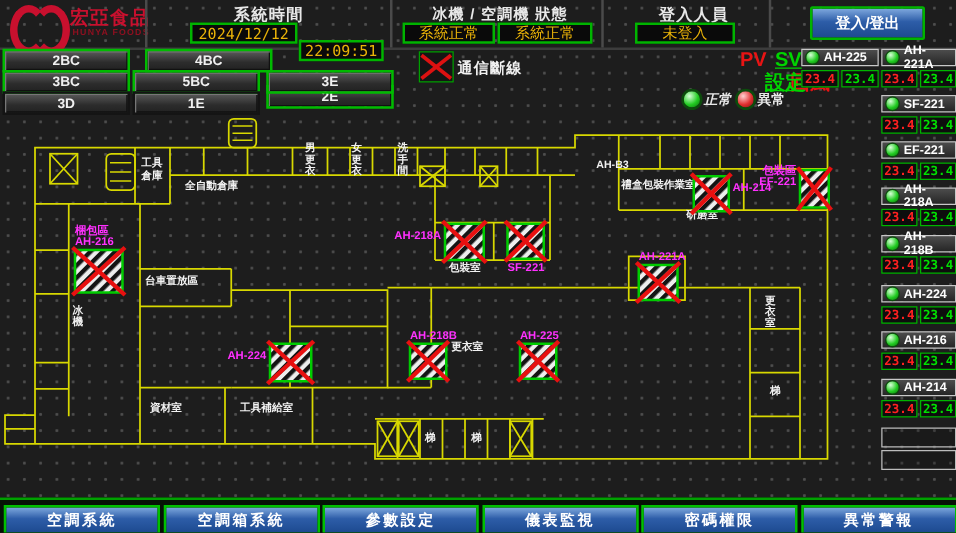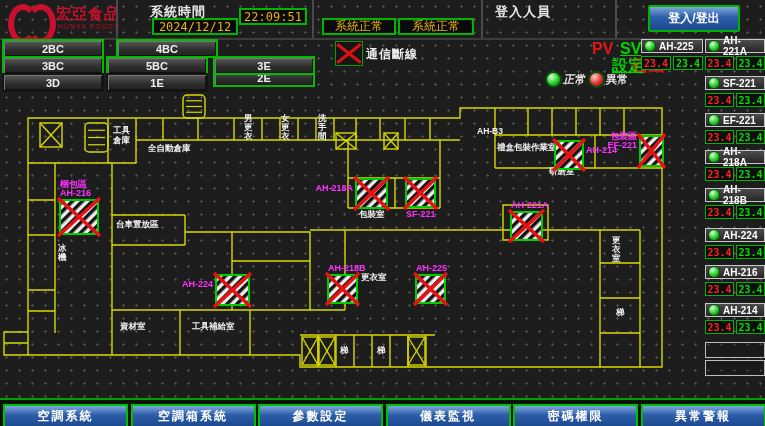--- a/index.html
+++ b/index.html
@@ -7,21 +7,21 @@
     width:765px;height:426px;overflow:hidden;position:relative;
     background-color:#1d1d1d;
     background-image:radial-gradient(#4d4d4d 1px, transparent 1.3px);
     background-size:13px 13px;
     font-family:"Liberation Sans", sans-serif;
     -webkit-font-smoothing:none;
   }
   
   #header{position:absolute;left:0;top:0;width:765px;height:38px;border-bottom:2px solid #3c3c3c;}
   .hdiv{position:absolute;top:0;width:2px;height:38px;background:#4a4a4a;}
-  .hlabel{position:absolute;color:#e8e8e8;font-size:13px;font-weight:bold;text-align:left;letter-spacing:1px;}
+  .hlabel{position:absolute;color:#e8e8e8;font-size:13px;font-weight:bold;text-align:center;letter-spacing:1px;}
   .vbox{position:absolute;background:#0a0a0a;border:2px solid #00b400;color:#eab308;
         font-family:"DejaVu Sans Mono", monospace;font-size:12px;font-weight:normal;
         display:flex;align-items:center;justify-content:center;text-align:right;}
   #logo-mark{position:absolute;left:6px;top:3px;width:46px;height:32px;}
   .logo-arc{position:absolute;width:18px;height:28px;border:6px solid #c8102e;border-radius:50%;}
   #logo-text1{position:absolute;left:56px;top:5px;color:#c8102e;font-size:15px;font-weight:bold;letter-spacing:1px;}
   #logo-text2{position:absolute;left:58px;top:23px;color:#8f1020;font-size:7px;font-weight:bold;letter-spacing:1px;}
   #login-btn{position:absolute;left:648px;top:5px;width:88px;height:23px;
      background:linear-gradient(#7da7dd,#2d5da8 45%,#1d4a90);border:2px solid #00b400;border-radius:2px;
      color:#fff;font-size:12px;font-weight:bold;display:flex;align-items:center;justify-content:center;cursor:pointer;}
@@ -72,28 +72,30 @@
   <div id="logo-mark">
     <div class="logo-arc" style="left:2px;top:1px;border-right-color:transparent;"></div>
     <div class="logo-arc" style="left:20px;top:1px;border-left-color:transparent;"></div>
   </div>
   <div id="logo-text1">宏亞食品</div>
   <div id="logo-text2">HUNYA FOODS</div>
   <div class="hdiv" style="left:116px;"></div>
 
   <div class="hlabel" style="left:150px;top:3px;width:130px;">系統時間</div>
   <div class="vbox" style="left:152px;top:18px;width:82px;height:13px;">2024/12/12</div>
-  <div class="vbox" style="left:239px;top:8px;width:64px;height:13px;">22:09:51</div>
+  <div class="vbox" style="left:239px;top:32px;width:64px;height:13px;">22:09:51</div>
   <div class="hdiv" style="left:312px;"></div>
 
+  <div class="hlabel" style="left:320px;top:3px;width:160px;font-size:12px;">冰機 / 空調機 狀態</div>
   <div class="vbox" style="left:322px;top:18px;width:70px;height:13px;font-family:'Liberation Sans',sans-serif;">系統正常</div>
   <div class="vbox" style="left:398px;top:18px;width:72px;height:13px;font-family:'Liberation Sans',sans-serif;">系統正常</div>
   <div class="hdiv" style="left:481px;"></div>
 
   <div class="hlabel" style="left:495px;top:3px;width:120px;">登入人員</div>
+  <div class="vbox" style="left:508px;top:18px;width:76px;height:13px;font-family:'Liberation Sans',sans-serif;">未登入</div>
   <div class="hdiv" style="left:615px;"></div>
 
   <div id="login-btn">登入/登出</div>
 </div>
 
 <div id="floors">
     <div class="floor-btn floor-green" style="left: 2px; top: 39px; width: 98px;">2BC</div>
     <div class="floor-btn floor-green" style="left: 116px; top: 39px; width: 98px;">4BC</div>
     <div class="floor-btn floor-green" style="left: 213px; top: 39px; width: 98px; margin-top: 29px;">2E</div>
     <div class="floor-btn floor-green" style="left: 2px; top: 56px; width: 98px;">3BC</div>

